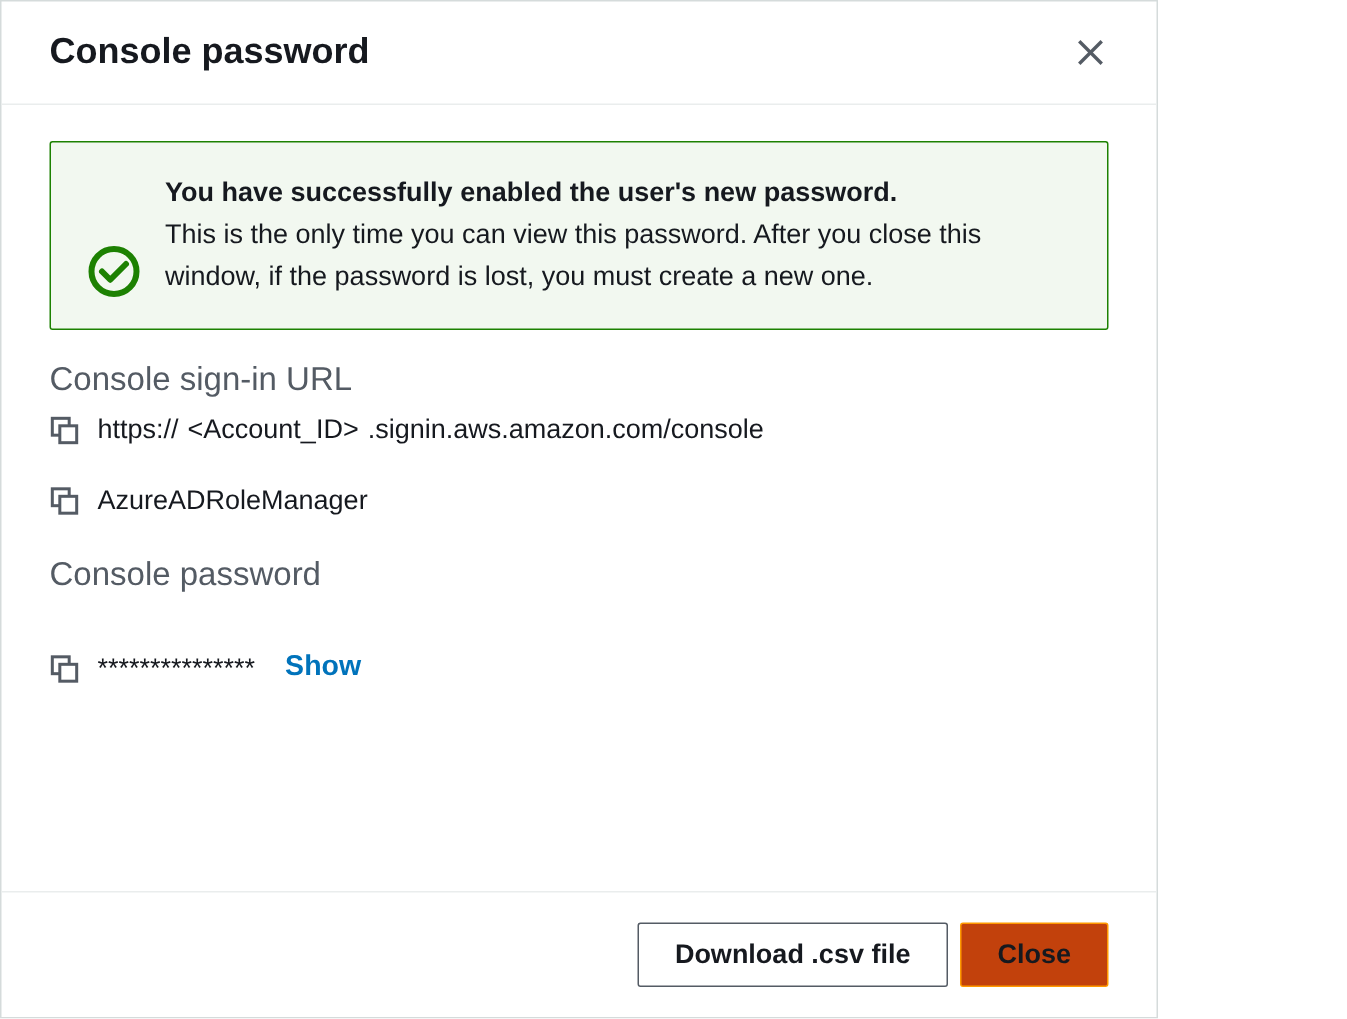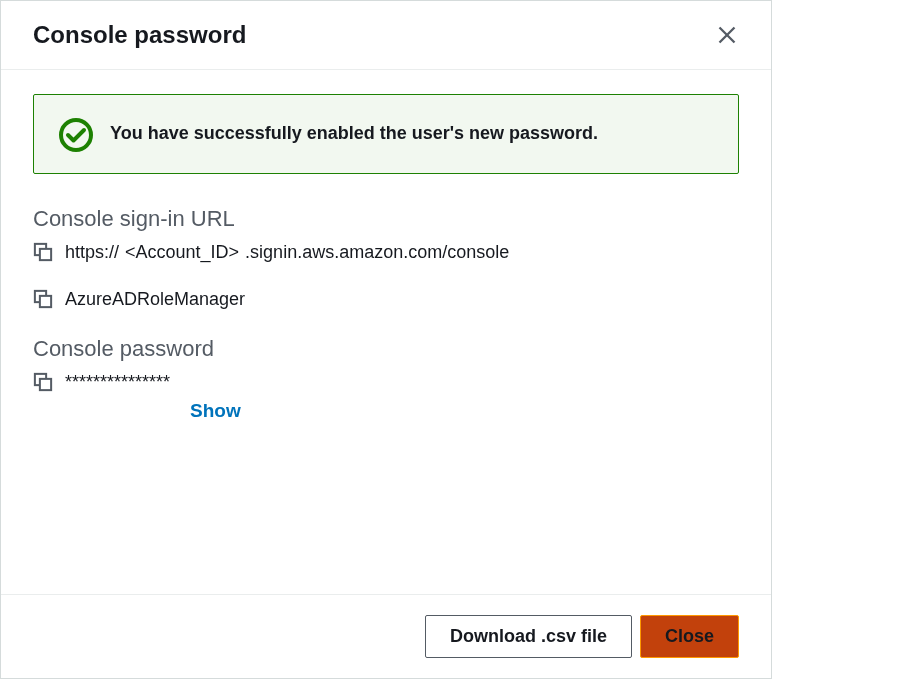--- a/index.html
+++ b/index.html
@@ -46,22 +46,22 @@
       padding: 24px 32px;
       overflow: auto;
     }
     .success-alert {
       border: 1px solid #1d8102;
       background: #f2f8f0;
       border-radius: 2px;
       padding: 20px 24px;
       display: flex;
       gap: 16px;
-      align-items: center;
-      margin-bottom: 32px;
+      align-items: flex-end;
+      margin-bottom: 20px;
     }
     .success-icon {
       flex-shrink: 0;
       width: 36px;
       height: 36px;
       color: #1d8102;
       margin-top: 2px;
     }
     .success-text {
       font-size: 18px;
@@ -74,21 +74,21 @@
     .field {
       margin-bottom: 26px;
     }
     .field-label {
       color: #545b64;
       font-size: 22px;
       margin-bottom: 10px;
     }
     .field-row {
       display: flex;
-      align-items: flex-start;
+      align-items: flex-end;
       gap: 12px;
     }
     .copy-icon {
       width: 20px;
       height: 20px;
       color: #545b64;
       cursor: pointer;
       flex-shrink: 0;
     }
     .field-value {
@@ -153,20 +153,21 @@
   <div class="modal-body">
     <div class="success-alert">
       <div class="success-icon">
         <svg viewBox="0 0 36 36" width="36" height="36">
           <circle cx="18" cy="18" r="15" fill="none" stroke="currentColor" stroke-width="4"></circle>
           <path d="M10 18 L15.5 23.5 L26 13" fill="none" stroke="currentColor" stroke-width="4" stroke-linecap="round" stroke-linejoin="round"></path>
         </svg>
       </div>
       <div class="success-text">
         <span class="success-title">You have successfully enabled the user's new password.</span><br>
+        <span>This is the only time you can view this password. After you close this window, if the password is lost, you must create a new one.</span>
       </div>
     </div>
 
     <div class="field">
       <div class="field-label">Console sign-in URL</div>
       <div class="field-row">
         <div class="copy-icon">
           <svg viewBox="0 0 16 16" width="20" height="20" fill="none" stroke="currentColor" stroke-width="1.6">
             <rect x="1.5" y="1.5" width="9" height="9"></rect>
             <rect x="5.5" y="5.5" width="9" height="9" fill="#fff"></rect>

